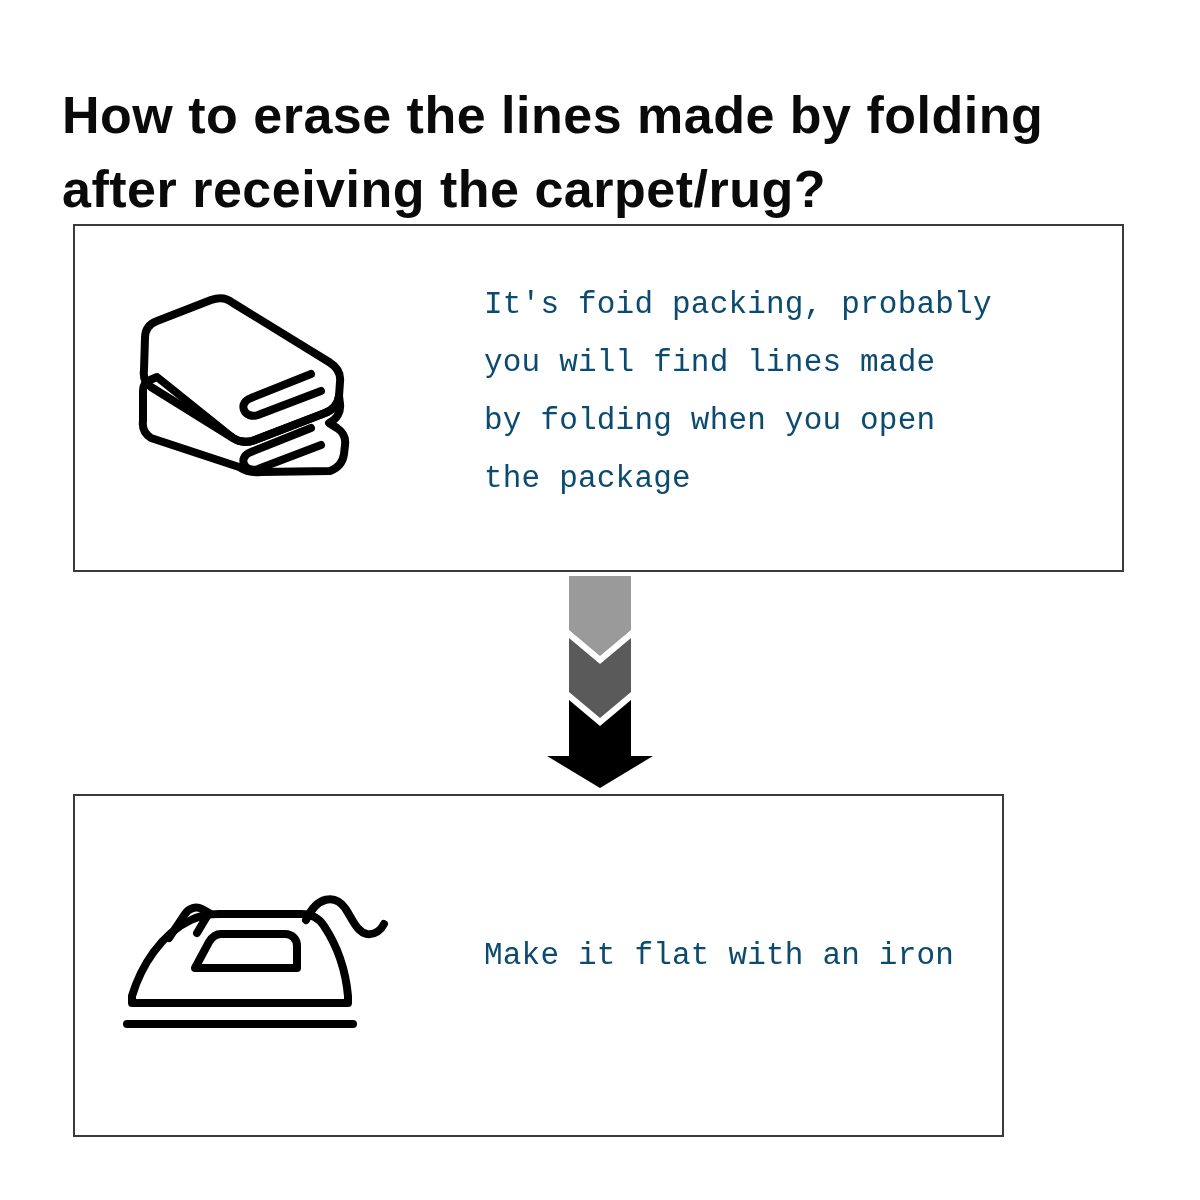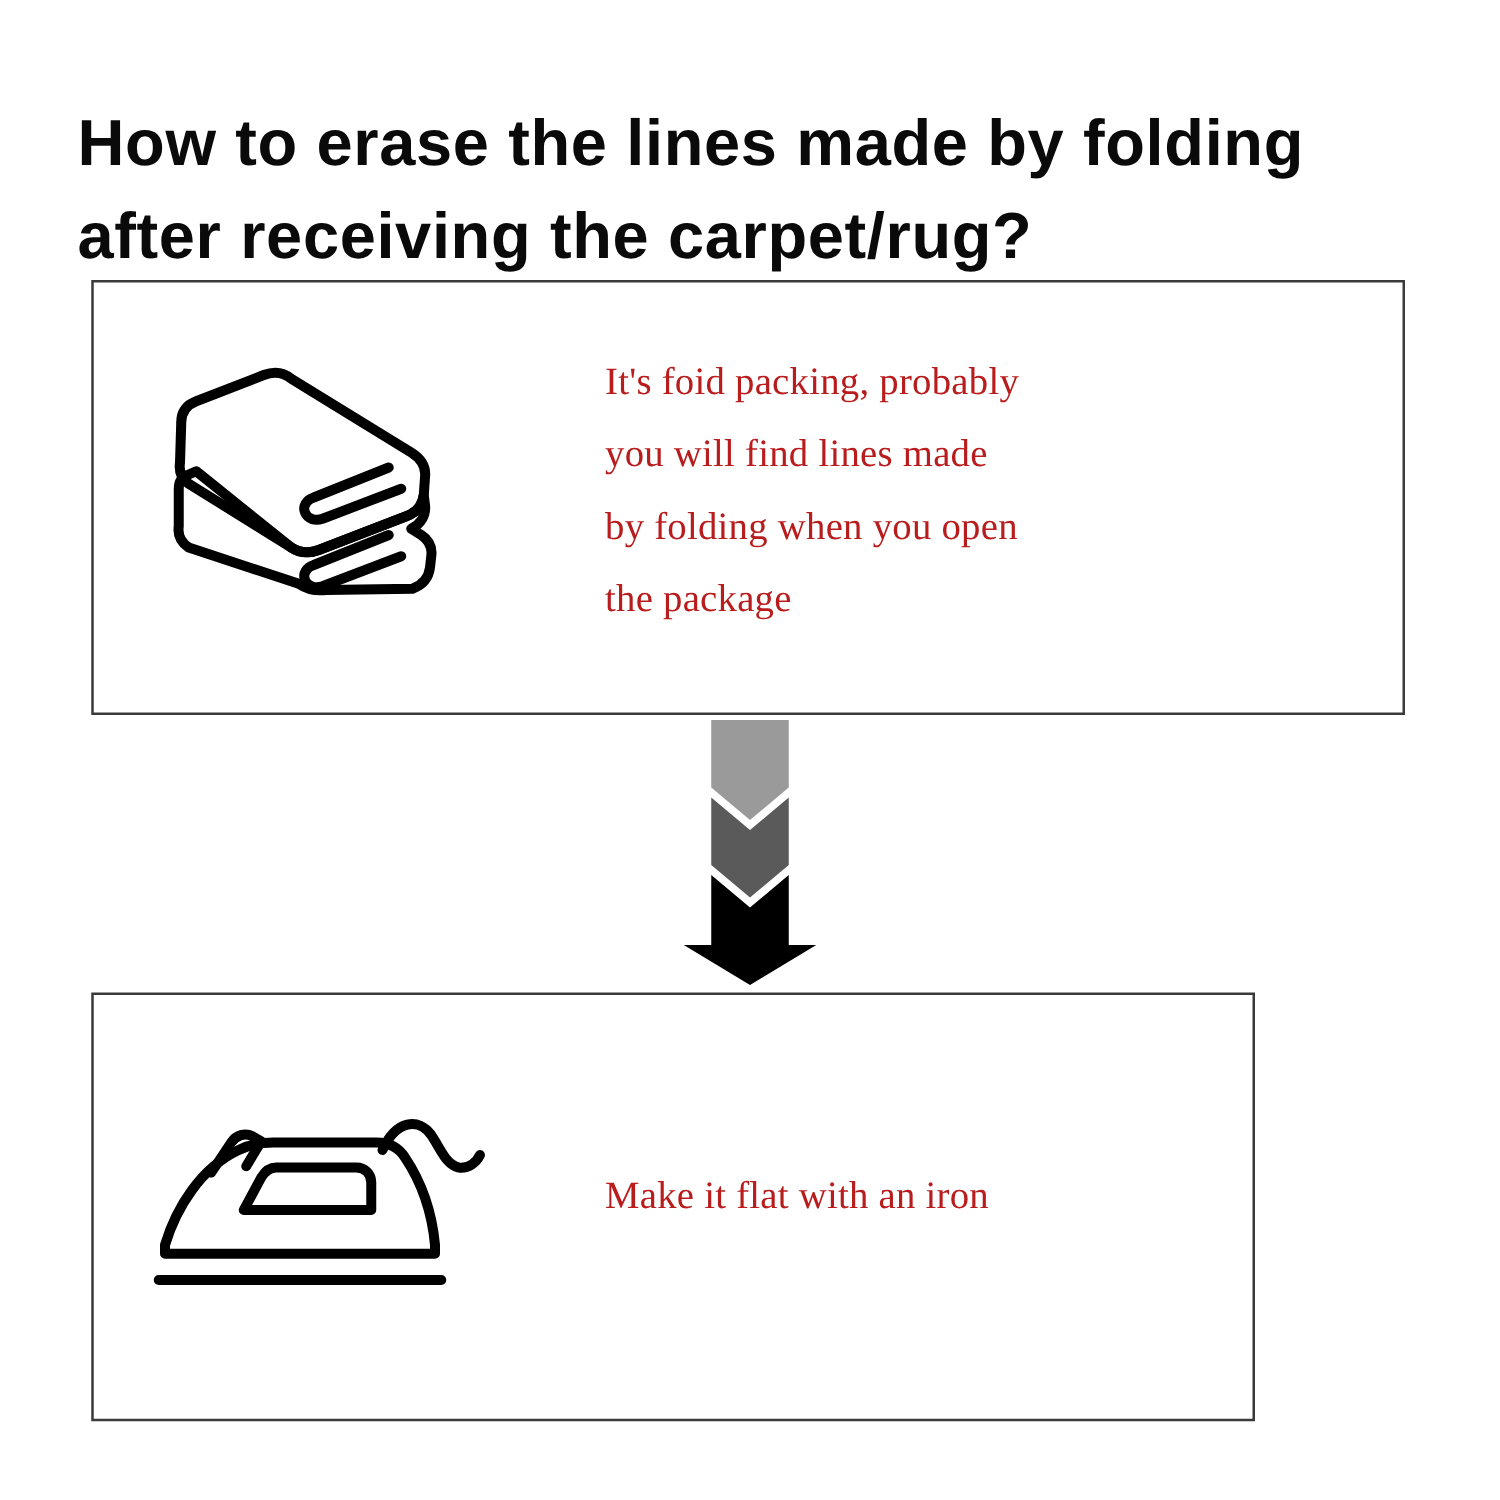--- a/index.html
+++ b/index.html
@@ -78,23 +78,23 @@
   }
   .icon-wrap svg {
     display: block;
     width: 100%;
     height: 100%;
   }
 
   
   .panel-text {
     position: absolute;
-    font-family: Liberation Serif, serif;
+    font-family: Liberation Mono, monospace;
     font-weight: 300;
-    color: #b91c1c;
+    color: #0c4a6e;
     white-space: pre-line;
   }
   .text-top {
     left: 409px;
     top: 50px;
     width: 600px;
     font-size: 31px;
     line-height: 58px;
     letter-spacing: 0.2px;
   }

